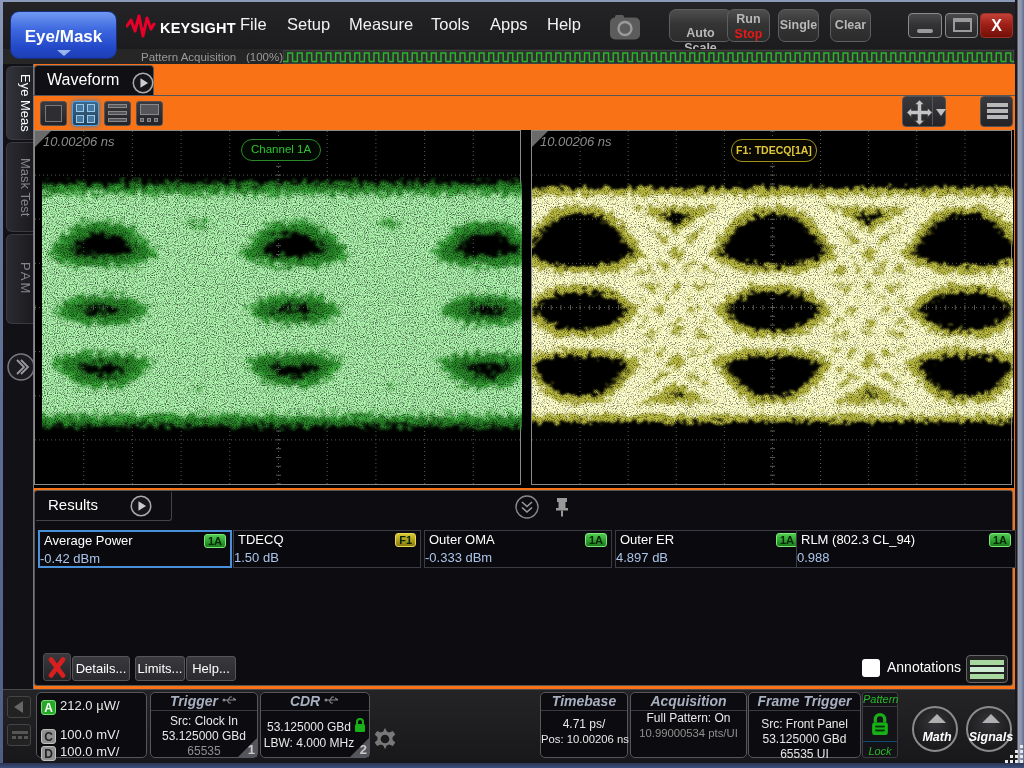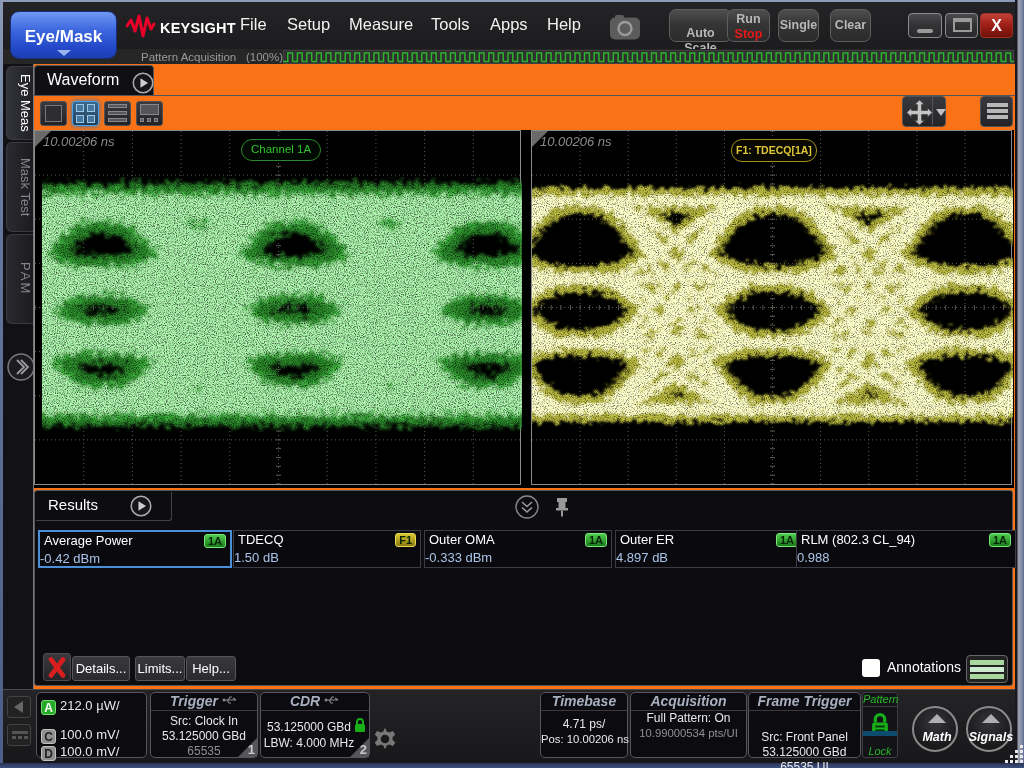--- a/index.html
+++ b/index.html
@@ -1247,34 +1247,34 @@
 </div>
 
 <div class="spanel" style="left:627px;width:117px">
 <div class="stitle">Acquisition</div>
 <div class="sline" style="">Full Pattern: On</div>
 <div class="sline" style="color:#909090;font-size:11.3px">10.99000534 pts/UI</div>
 </div>
 
 <div class="spanel" style="left:745px;width:113px">
 <div class="stitle">Frame Trigger</div>
-<div class="sline" style="margin-top:19px">Src: Front Panel</div>
+<div class="sline" style="margin-top:6px">Src: Front Panel</div>
 <div class="sline">53.125000 GBd</div>
 <div class="sline">65535 UI</div>
 </div>
 
 <div class="abs" style="left:859px;top:2px;width:36px;height:66px;background:#141418;border:1px solid #3c3c42;border-radius:3px;text-align:center">
 <div style="color:#28b828;font-size:11px;font-style:italic;border-bottom:1px solid #3c3c42;padding-bottom:1px">Pattern</div>
 <div style="margin-top:4px"><svg width="22" height="26" viewBox="0 0 14 16">
             <rect x="2" y="7" width="10" height="8" rx="1.5" fill="#18b018"></rect>
             <path d="M4,7 V5 a3,3 0 0 1 6,0 V7" stroke="#18b018" stroke-width="2" fill="none"></path>
             <rect x="4" y="9" width="6" height="1.2" fill="#063306"></rect>
             <rect x="4" y="11.5" width="6" height="1.2" fill="#063306"></rect>
           </svg></div>
-<div style="color:#28b828;font-size:11px;font-style:italic;border-top:5px solid #0c4a6e;position:absolute;bottom:0;left:0;right:0;padding-top:9px">Lock</div>
+<div style="color:#28b828;font-size:11px;font-style:italic;border-top:1px solid #0c4a6e;position:absolute;bottom:0;left:0;right:0;padding-top:3px">Lock</div>
 </div>
 
 <div class="circbtn" style="left:909px">
         <div class="abs" style="left:14px;top:6px;width:0;height:0;border-left:9px solid transparent;border-right:9px solid transparent;border-bottom:9px solid #b0b0b0"></div>
         <div class="abs" style="left:0;top:22px;width:46px">Math</div>
       </div>
 <div class="circbtn" style="left:963px">
         <div class="abs" style="left:14px;top:6px;width:0;height:0;border-left:9px solid transparent;border-right:9px solid transparent;border-bottom:9px solid #b0b0b0"></div>
         <div class="abs" style="left:0;top:22px;width:46px">Signals</div>
       </div>

